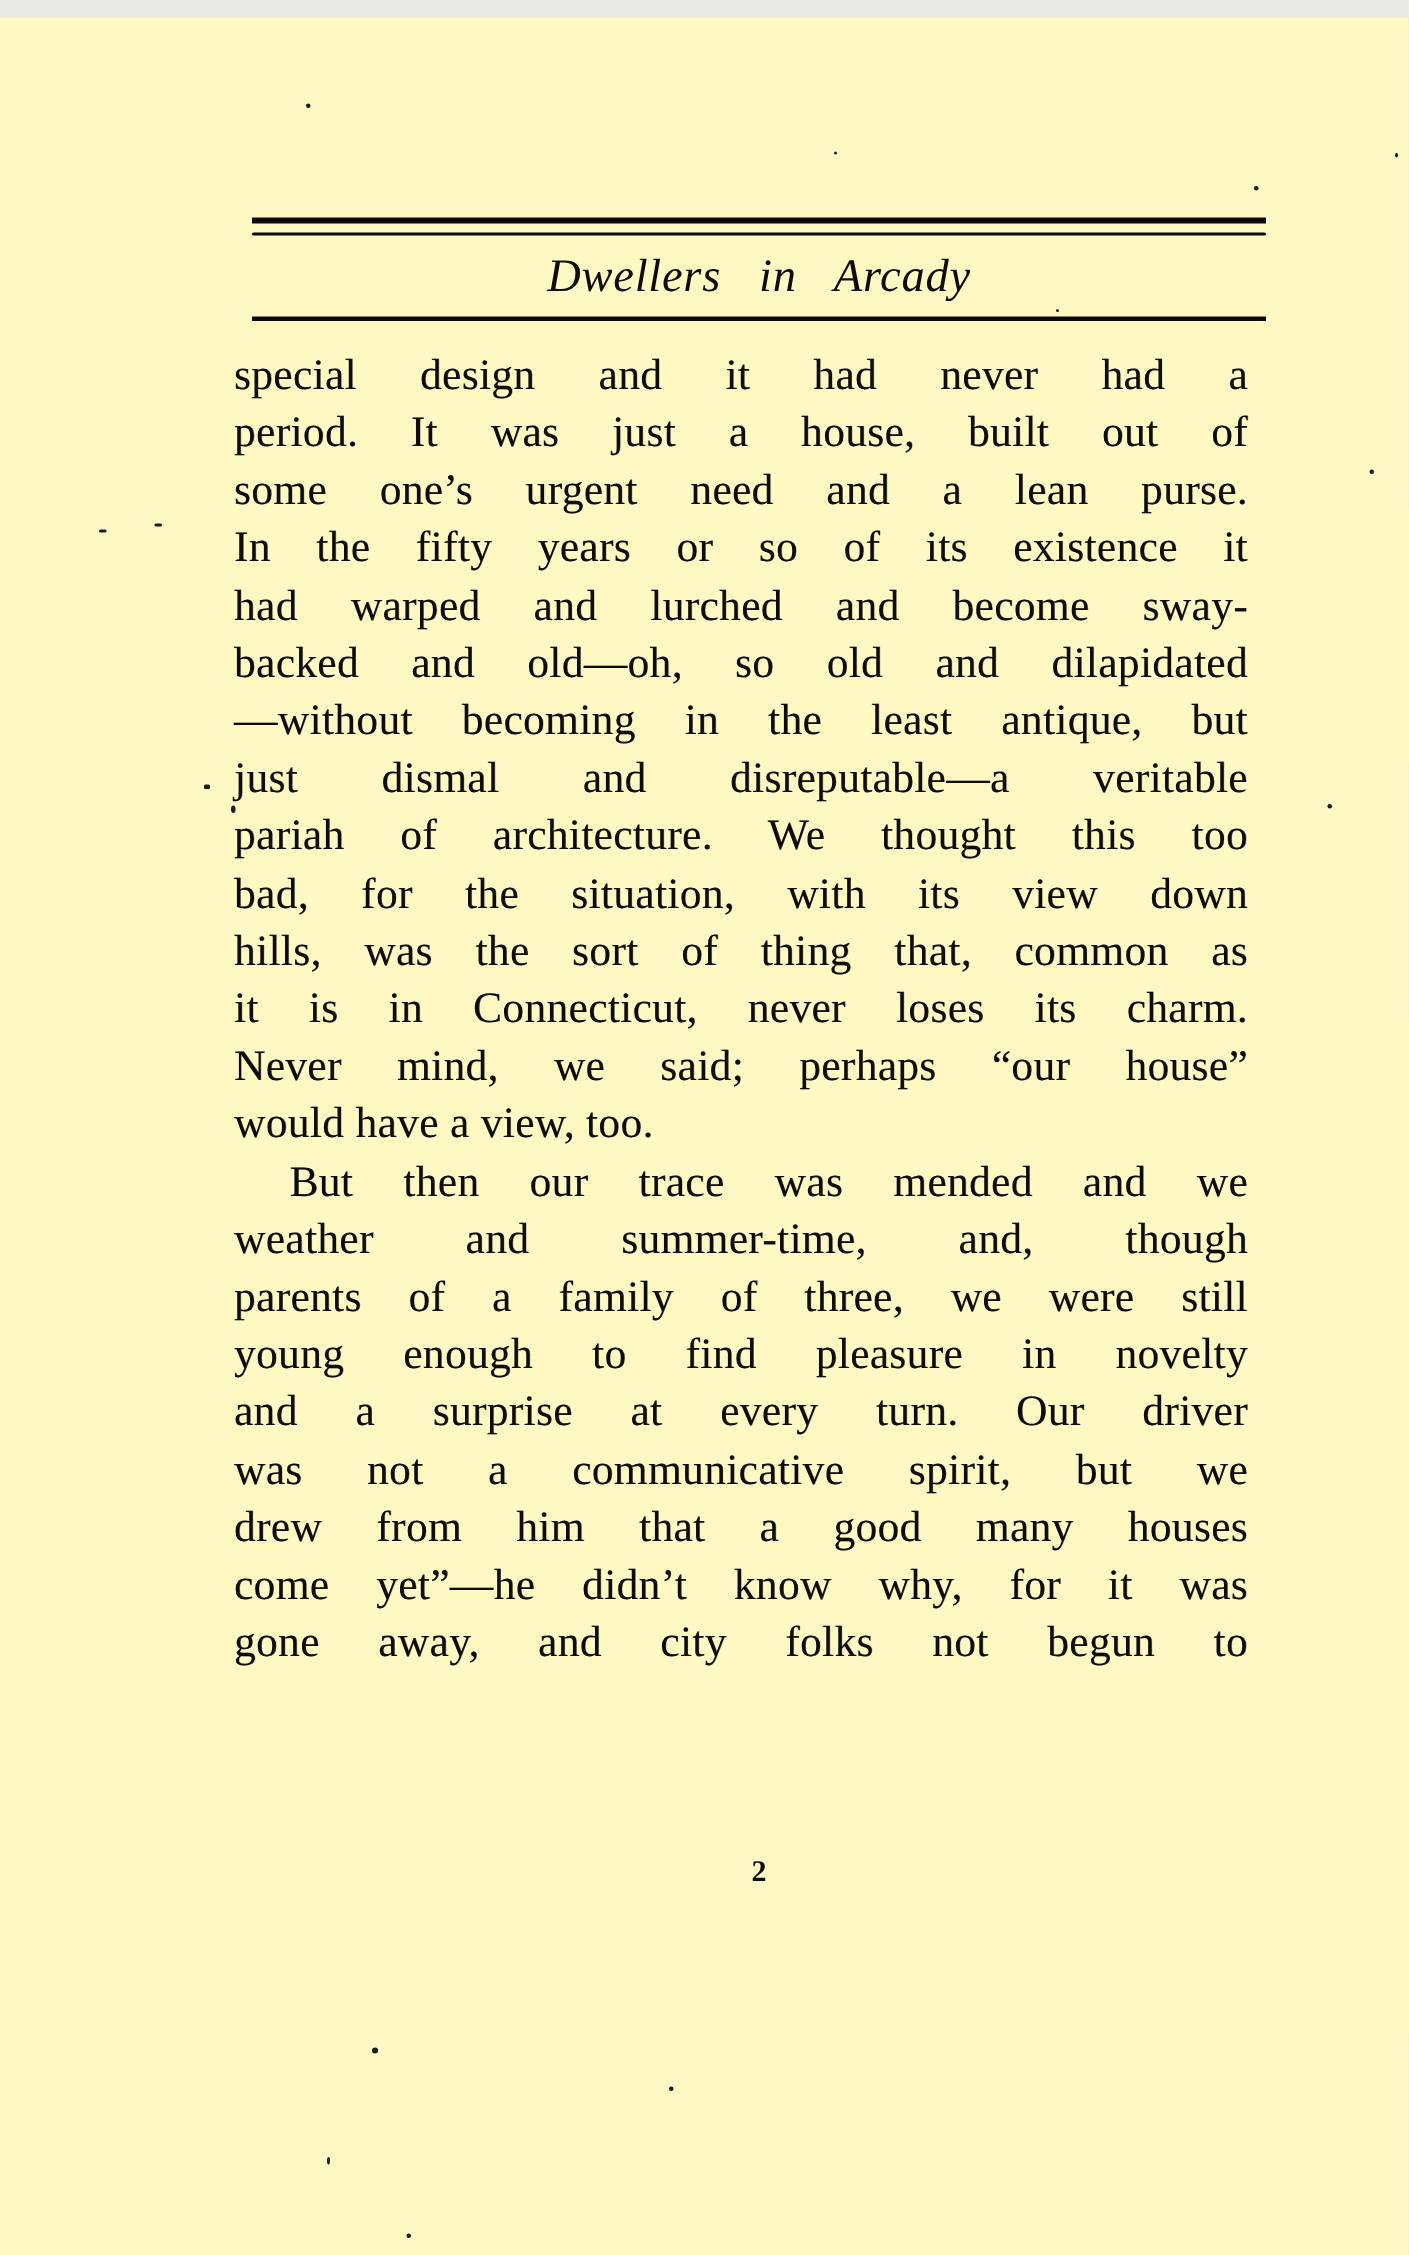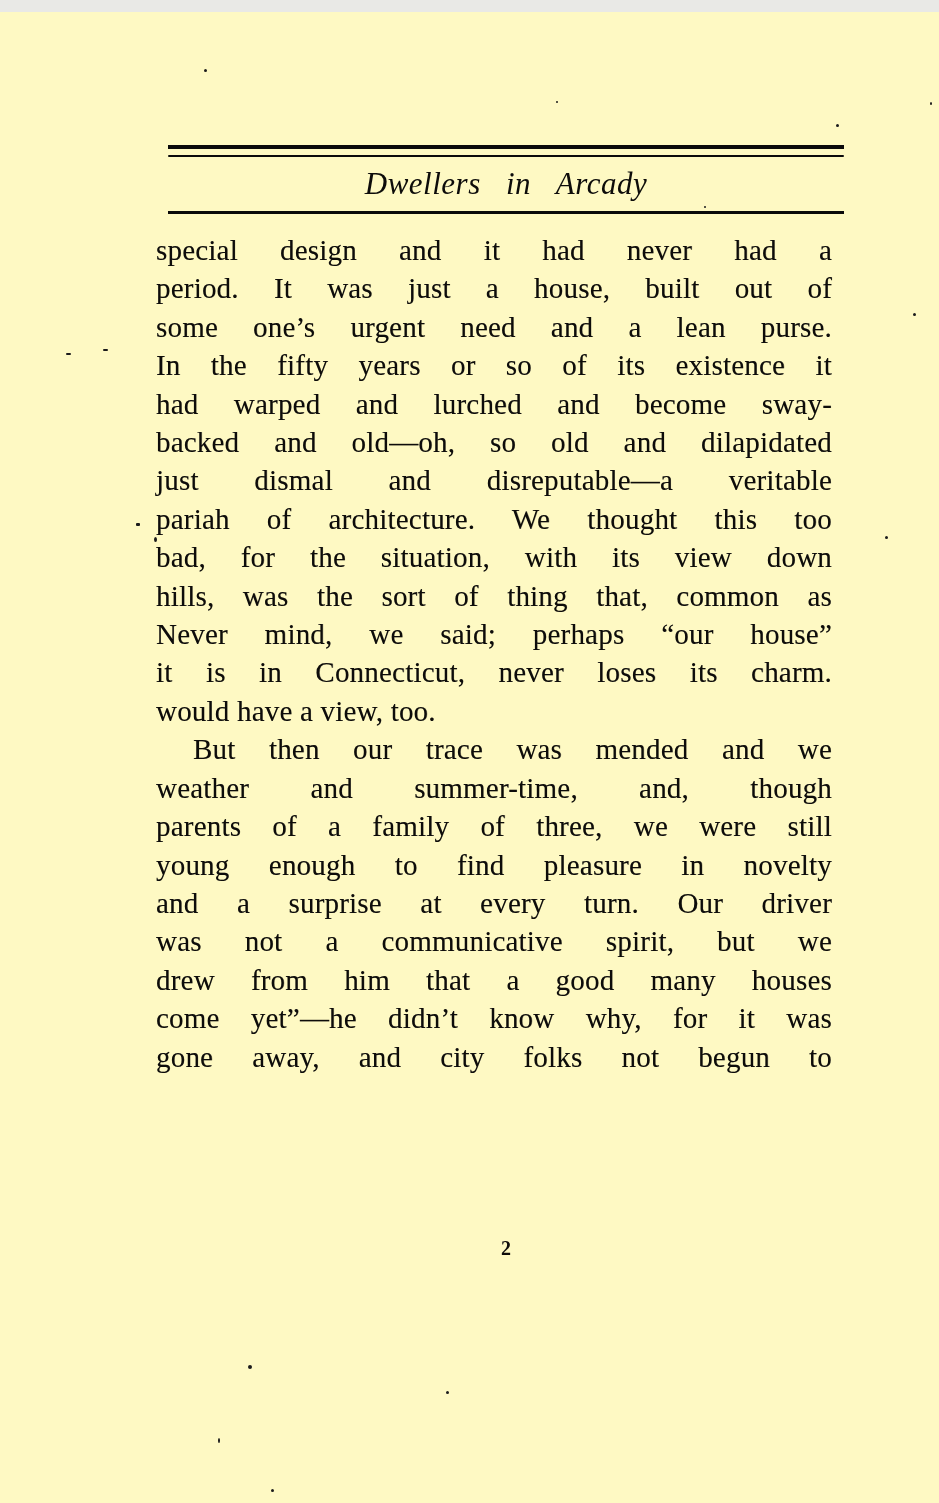--- a/index.html
+++ b/index.html
@@ -86,26 +86,27 @@
 
   <div class="rule rule-under"></div>
 
   <div class="body-text">
       <div class="tline j">special design and it had never had a</div>
       <div class="tline j">period.  It was just a house, built out of</div>
       <div class="tline j">some one’s urgent need and a lean purse.</div>
       <div class="tline j">In the fifty years or so of its existence it</div>
       <div class="tline j">had warped and lurched and become sway-</div>
       <div class="tline j">backed and old—oh, so old and dilapidated</div>
+      <div class="tline j">—without becoming in the least antique, but</div>
       <div class="tline j">just dismal and disreputable—a veritable</div>
       <div class="tline j">pariah of architecture.  We thought this too</div>
       <div class="tline j">bad, for the situation, with its view down</div>
       <div class="tline j">hills, was the sort of thing that, common as</div>
+      <div class="tline j">it is in Connecticut, never loses its charm.</div>
       <div class="tline j">Never mind, we said;  perhaps “our house”</div>
-      <div class="tline j">it is in Connecticut, never loses its charm.</div>
       <div class="tline plain">would have a view, too.</div>
       <div class="tline j indent">But then our trace was mended and we</div>
       <div class="tline j">weather and summer-time, and, though</div>
       <div class="tline j">parents of a family of three, we were still</div>
       <div class="tline j">young enough to find pleasure in novelty</div>
       <div class="tline j">and a surprise at every turn.  Our driver</div>
       <div class="tline j">was not a communicative spirit, but we</div>
       <div class="tline j">drew from him that a good many houses</div>
       <div class="tline j">come yet”—he didn’t know why, for it was</div>
       <div class="tline j">gone away, and city folks not begun to</div>

